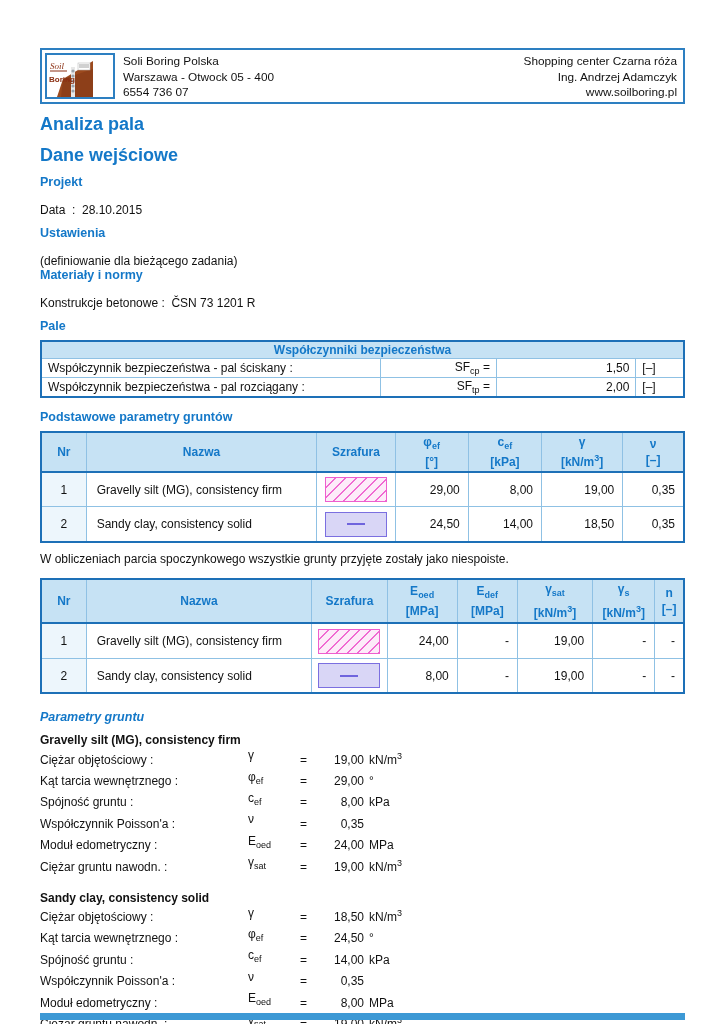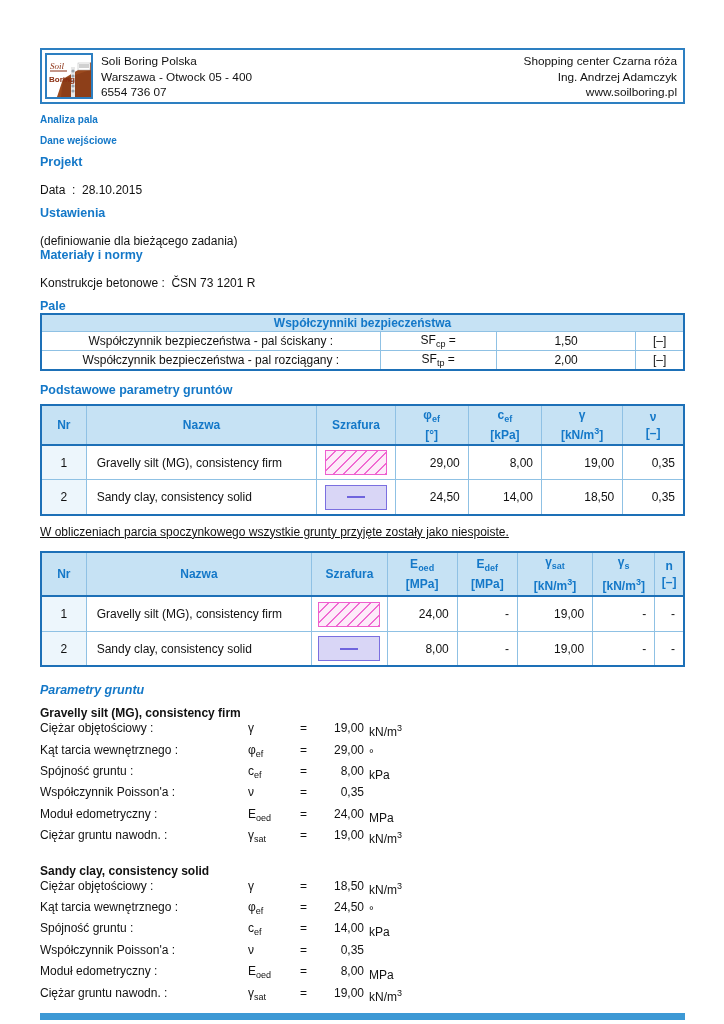--- a/index.html
+++ b/index.html
@@ -10,36 +10,36 @@
     font-family:"Liberation Sans", sans-serif; font-size:12px;
   }
   .content { position:absolute; left:40px; top:0; width:645px; }
 
   
   .header-box {
     margin-top:48px; border:2px solid #2d7fc1; display:flex;
     padding:3px 6px 3px 3px; height:56px; align-items:stretch;
   }
   .logo-box {
-    width:48px; height:46px; border:2px solid #2d7fc1; background:#fff;
+    width:70px; height:46px; border:2px solid #2d7fc1; background:#fff;
     margin-right:8px; flex:none; position:relative; overflow:hidden;
   }
   .hdr-left { flex:1; line-height:15.5px; font-size:11.8px; padding-top:1px; }
   .hdr-right { text-align:right; line-height:15.5px; font-size:11.8px; padding-top:1px; }
 
   
-  .h-main { font-size:10px; font-weight:bold; color:#1478c8; margin:10px 0 0; }
+  .h-main { font-size:18px; font-weight:bold; color:#1478c8; margin:10px 0 0; }
   .h-sec  { font-size:12.5px; font-weight:bold; color:#1478c8; margin:9px 0 0; }
   .line   { margin:14px 0 0; white-space:pre; }
   .tight  { margin-top:0; }
 
   
   table { border-collapse:collapse; table-layout:fixed; }
-  .sf-table { width:100%; border:2px solid #1d70b7; }
-  .sf-table th, .sf-table td { border:1px solid #8fc1e4; font-size:12px; font-weight:normal;text-align:center; }
+  .sf-table { width:100%; border:2px solid #1d70b7; margin-top:7px; }
+  .sf-table th, .sf-table td { border:1px solid #8fc1e4; font-size:12px; font-weight:normal; }
   .sf-table th {
     background:#c6e2f4; color:#1478c8; font-weight:bold; height:17px; text-align:center;
   }
   .sf-table tr.hdr2 th { border-bottom:2px solid #1d70b7; }
   .sf-table td { height:19px; padding:0 6px; }
   .sf-sym { text-align:right; }
   .sf-val { text-align:right; }
   .sf-unit { text-align:left; }
   sub { font-size:9px; }
   sup { font-size:9px; }
@@ -65,32 +65,32 @@
     border:1px solid #ee5ece;
   }
   .swatch-purple { background:#d9d6f6; border:1px solid #7b6fe0; }
   .swatch-dash {
     position:absolute; left:50%; top:50%; width:18px; height:2px;
     margin:-1px 0 0 -9px; background:#6f64dd;
   }
 
   
   .sp-title { font-weight:bold; margin-top:9px; }
-  .sp-row { display:flex; line-height:17px; }
+  .sp-row { display:flex; line-height:17px;align-items:flex-end; }
   .sp-label { width:208px; flex:none; }
   .sp-sym { width:52px; flex:none; }
   .sp-eq { width:20px; flex:none; }
   .sp-val { width:44px; flex:none; text-align:right; }
   .sp-unit { margin-left:5px; }
   .sp-block2 { margin-top:15px; }
   .bottom-bar {
     position:absolute; left:40px; bottom:4px; width:645px; height:7px;
     background:#3d99d5;
   }
-  .note-gap { margin-top:9px;text-decoration:underline; }
+  .note-gap { margin-top:9px; }
   .mt12 { margin-top:12px; }
   .mt16 { margin-top:16px;font-style:italic; }
 </style>
 </head>
 <body>
 
 <div class="content">
 
   <div class="header-box">
     <div class="logo-box">

